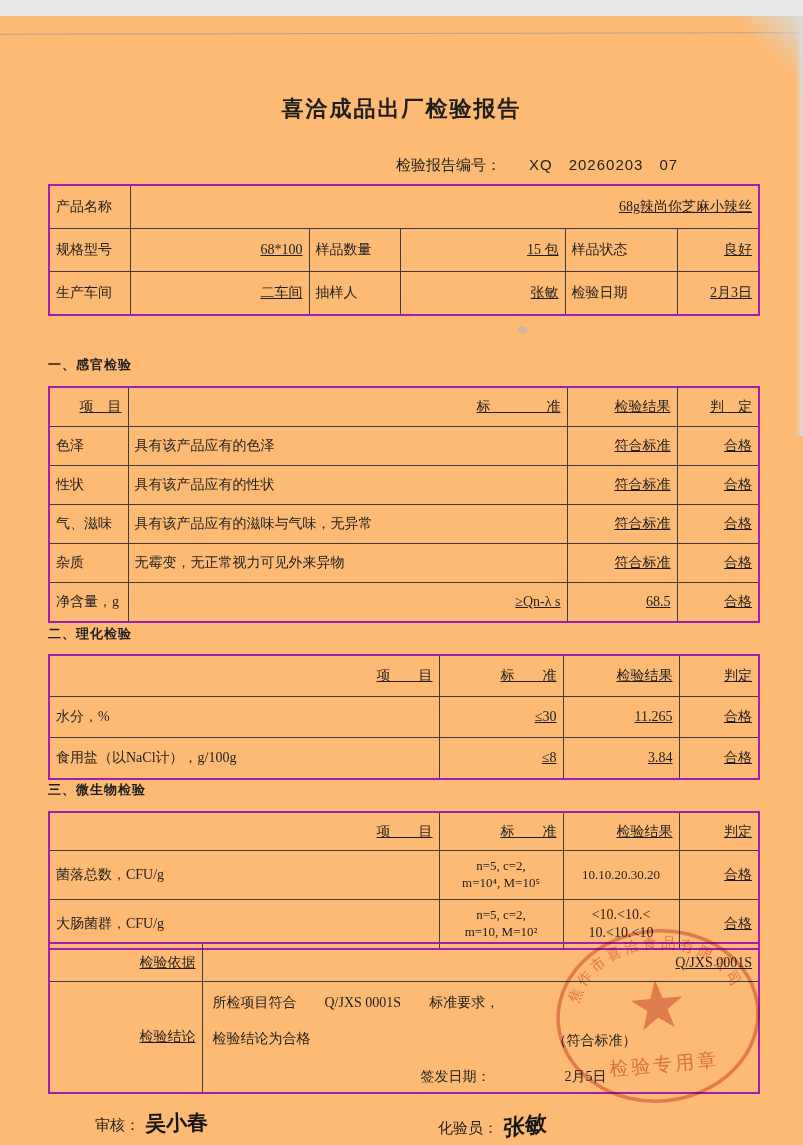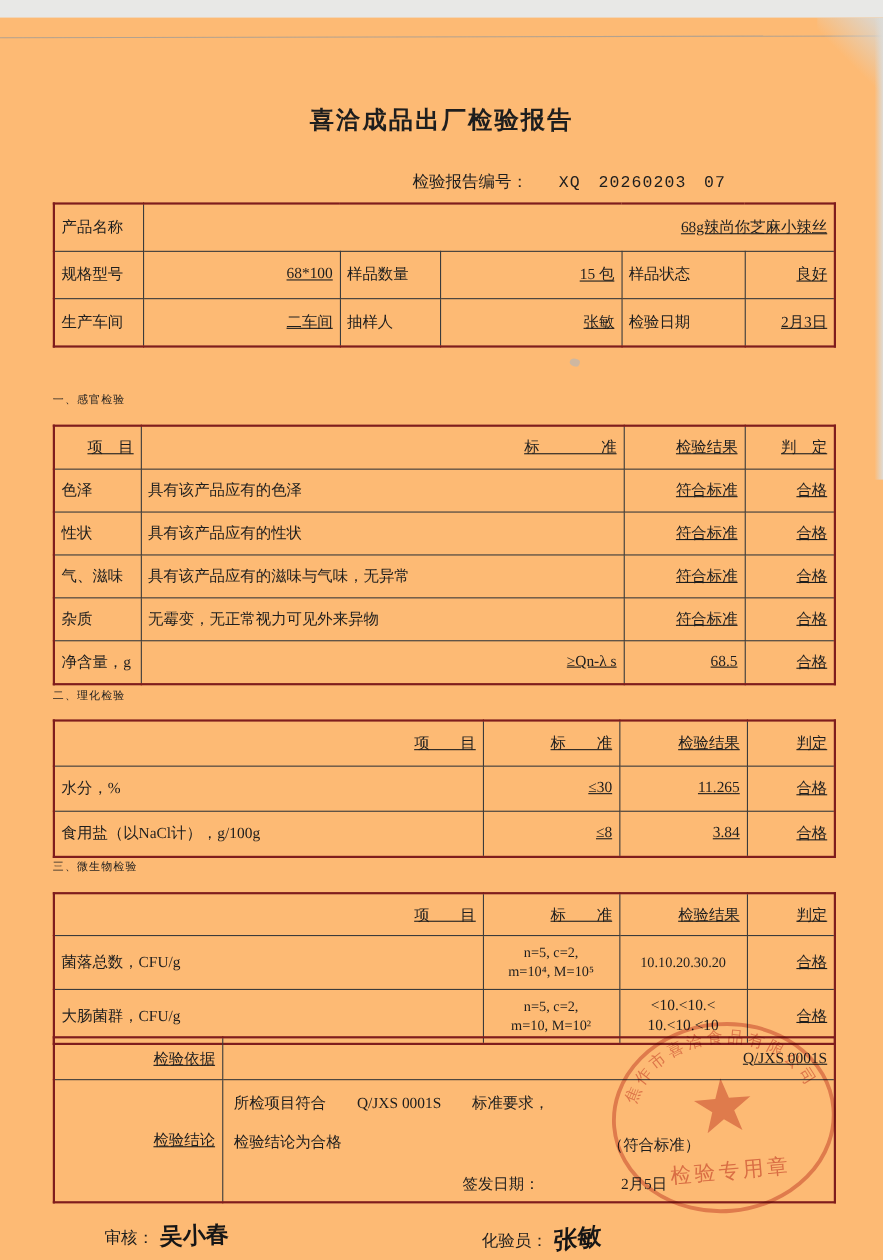--- a/index.html
+++ b/index.html
@@ -14,42 +14,42 @@
   .scan-corner{position:absolute;right:0;top:0;width:60px;height:70px;background:linear-gradient(225deg,#d9d9d6 0%,rgba(250,250,248,0) 55%);}
   .scan-rightedge{position:absolute;right:0;top:0;width:8px;height:420px;background:linear-gradient(90deg,rgba(250,250,248,0),#dcdcd9);}
   .scan-smudge{position:absolute;left:518px;top:310px;width:9px;height:7px;background:#b9b7b4;border-radius:60% 40% 50% 50%;opacity:.7;transform:rotate(20deg);}
 
   .title{
     position:absolute; top:78px; left:0; width:100%; text-align:center;
     font-family:"Liberation Sans","DejaVu Sans",sans-serif;
     font-size:22px; font-weight:bold; letter-spacing:2px;
   }
   .report-no{
-    position:absolute; top:140px; left:375px; font-size:15px;
-    font-family:Liberation Mono, monospace;
+    position:absolute; top:140px; left:396px; font-size:15px;
+    font-family:Liberation Sans, sans-serif;
     display:flex; white-space:pre;
   }
   .report-no .num{margin-left:28px; letter-spacing:1px;}
 
   table.sheet{
     position:absolute; left:48px; width:710px;
     border-collapse:collapse; table-layout:fixed;
-    font-size:14px; border:2px solid #7f1d1d;
+    font-size:14px; border:2px solid #a21caf;
   }
   .sheet td{border:1.5px solid #3b3b3b; padding:0 6px; vertical-align:middle; overflow:hidden;}
   .lab{text-align:left; padding-left:9px;}
   .ctr{text-align:right;text-decoration:underline;}
   .std{text-align:left; padding-left:10px;}
   .pre{white-space:pre-line; text-align:center; line-height:1.3;}
   .small{font-size:13px;}
   tr.h42 td{height:42px;} tr.h38 td{height:38px;} tr.h40 td{height:40px;}
   tr.h37 td{height:37px;} tr.h48 td{height:48px;} tr.h110 td{height:110px;}
 
   .sec{
-    position:absolute; left:48px; font-size:10px; font-weight:normal; letter-spacing:1px;
+    position:absolute; left:48px; font-size:13px; font-weight:bold; letter-spacing:1px;
   }
   .concl-cell{position:relative; padding:0;}
   .concl-cell span{position:absolute; white-space:pre;}
   .cl1{left:10px; top:12px;}
   .cl2{left:10px; top:48px;}
   .cnote{left:350px; top:50px;}
   .cissue-l{left:218px; top:86px;}
   .cissue-v{left:362px; top:86px;}
 
   .sig{position:absolute; font-size:15px; font-family:"Liberation Sans","DejaVu Sans",sans-serif;}

